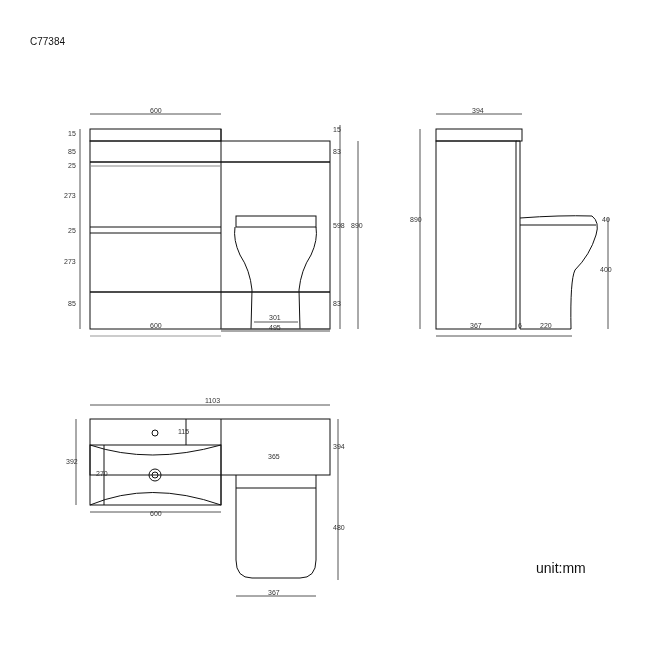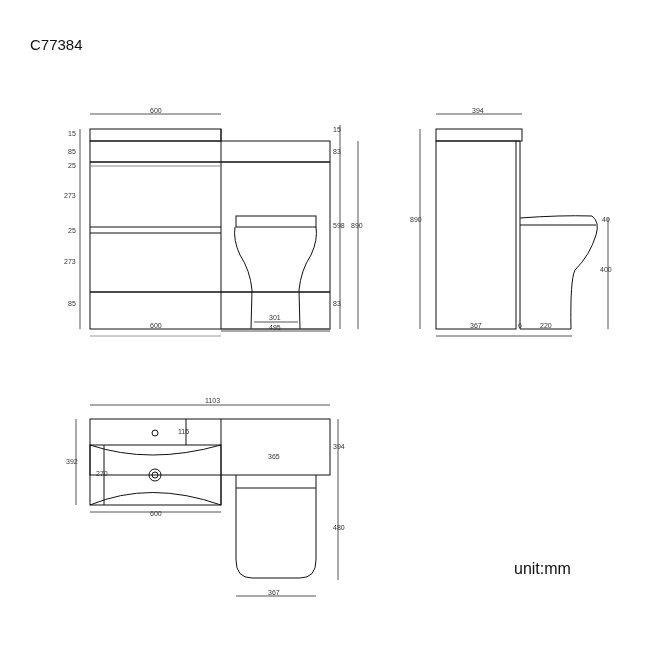--- a/index.html
+++ b/index.html
@@ -1,18 +1,18 @@
 <!DOCTYPE html>
 <html><head>
 <meta charset="utf-8">
 <style>
   html, body { margin: 0; padding: 0; background: #ffffff; }
   body { width: 650px; height: 650px; position: relative; overflow: hidden; font-family: "Liberation Sans", sans-serif; }
-  .code { position: absolute; left: 30px; top: 36px; font-size: 15px; color: #111; }
-  .unit { position: absolute; left: 514px; top: 560px; font-size: 16px; color: #111; }
+  .code { position: absolute; left: 30px; top: 36px; font-size: 10px; color: #111; }
+  .unit { position: absolute; left: 536px; top: 560px; font-size: 14px; color: #111; }
   svg { position: absolute; left: 0; top: 0; }
 </style>
 </head>
 <body>
 
 <div class="code">C77384</div>
 <div class="unit">unit:mm</div>
 
 <svg width="650" height="650" viewBox="0 0 650 650">
   <g fill="none" stroke="#111" stroke-width="1">

